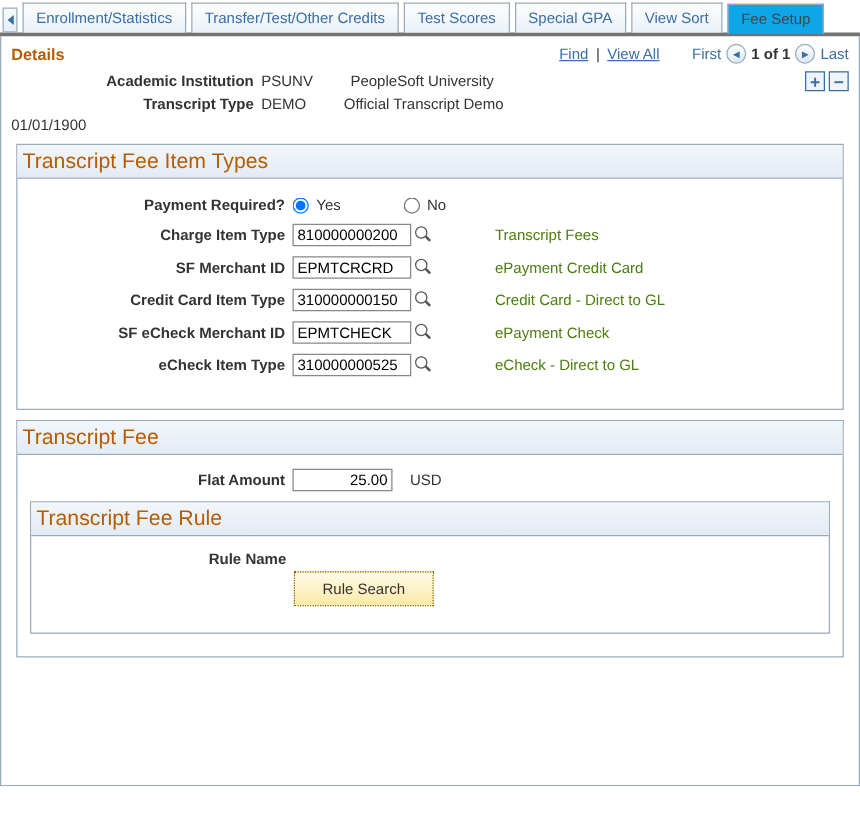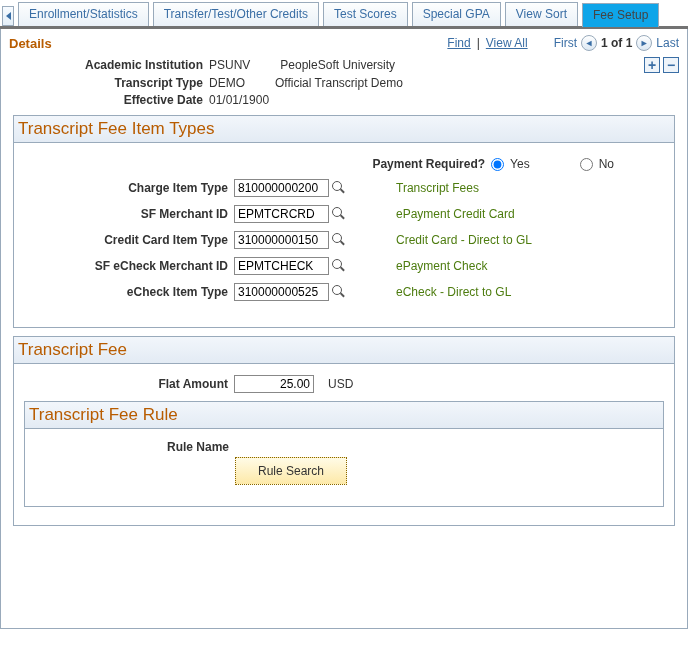--- a/index.html
+++ b/index.html
@@ -113,21 +113,20 @@
     color: #b85c00;
     font-weight: normal;
     padding: 3px 4px;
     font-size: 17px;
   }
   .innerpad { padding: 8px 10px; }
   .radio-row, .check-row {
     display: flex;
     align-items: center;
     margin: 6px 0;
-    justify-content: flex-end;
   }
   .radio-row .lbl { width: 210px; }
   .radio-opt { display:flex; align-items:center; gap:4px; margin-right: 50px; }
   input[type=text] {
     border: 1px solid #888;
     font-size: 12px;
     padding: 1px 3px;
     height: 18px;
   }
   input[type=radio], input[type=checkbox] { margin:0 2px 0 0; }
@@ -196,21 +195,20 @@
         <span class="plusminus">+</span>
         <span class="plusminus">−</span>
       </div>
     </div>
     <div class="fieldrow">
       <span class="lbl">Transcript Type</span>
       <span class="val">DEMO</span>
       <span class="val2">Official Transcript Demo</span>
     </div>
     <div class="fieldrow">
-      <span class="lbl">Effective Date</span>
       <span class="val">01/01/1900</span>
     </div>
 
     <div class="section">
       <div class="section-hd">Transcript Fee Item Types</div>
       <div class="innerpad">
         <div class="radio-row">
           <span class="lbl">Payment Required?</span>
           <label class="radio-opt">
             <input type="radio" name="payreq" checked="" style="">

